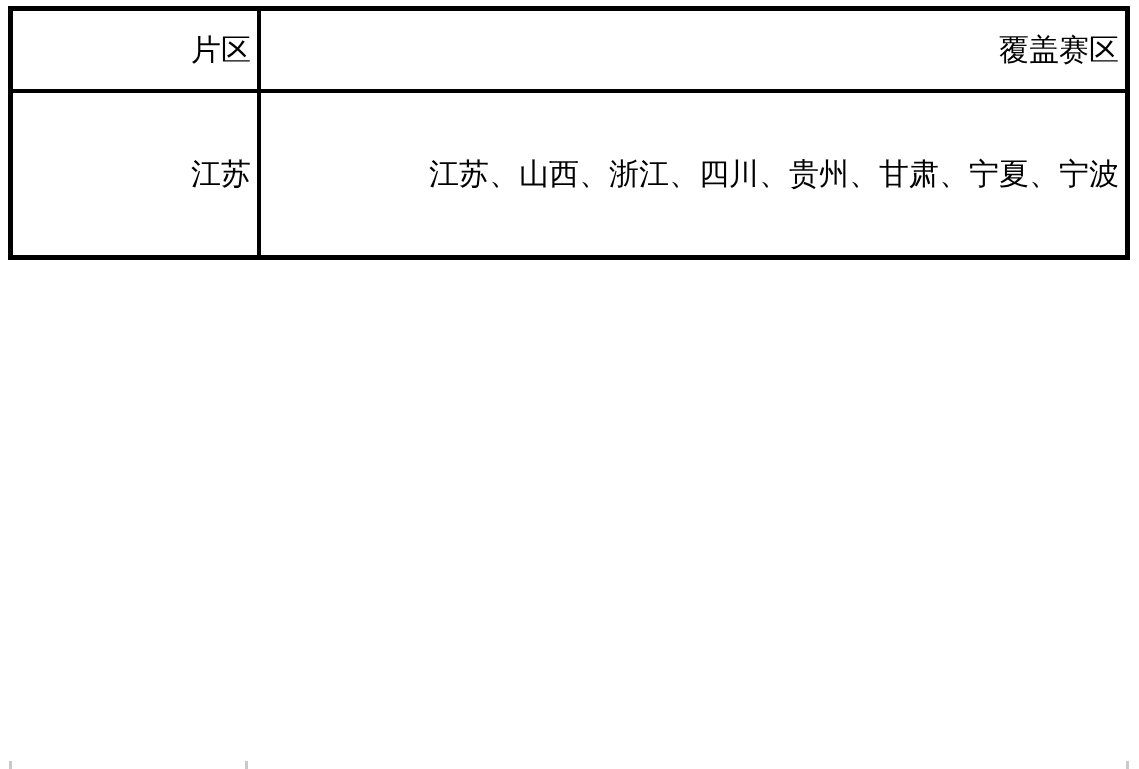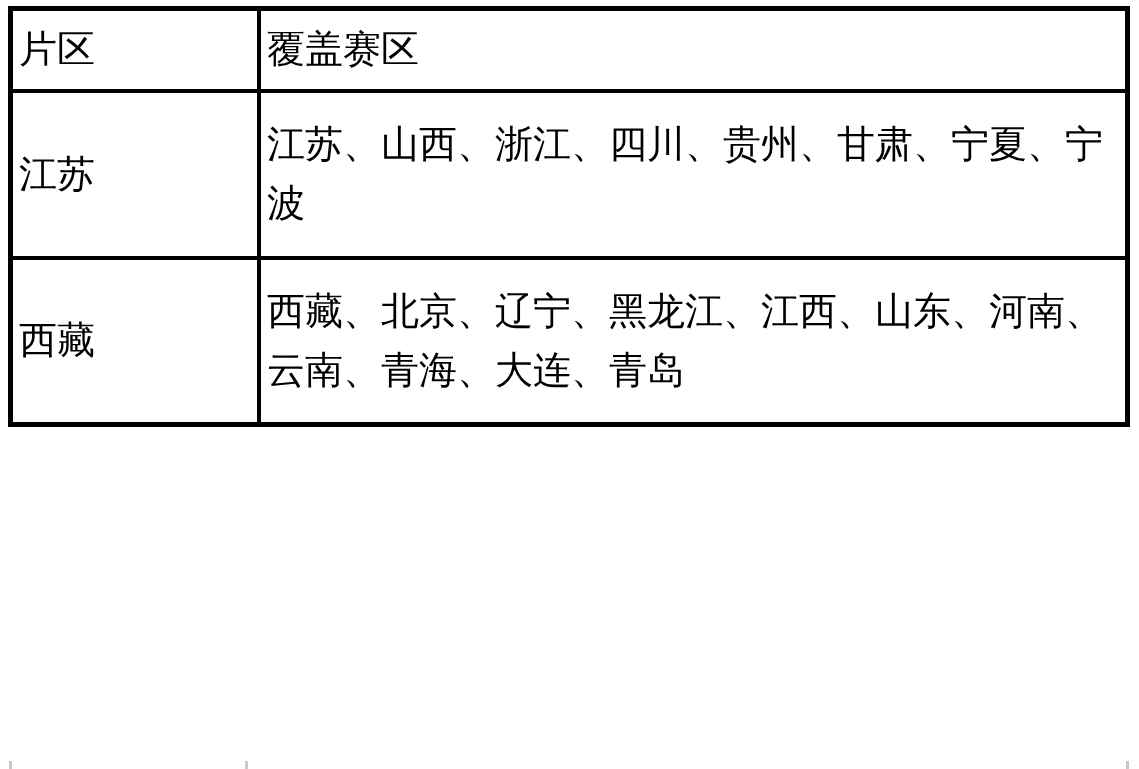--- a/index.html
+++ b/index.html
@@ -20,23 +20,23 @@
     position: absolute;
     left: 8px;
     top: 6px;
     width: 1122px;
     border-collapse: collapse;
     table-layout: fixed;
   }
   table.region-table th,
   table.region-table td {
     border: 4px solid #000000;
-    text-align: left;
+    text-align: right;
     vertical-align: middle;
-    font-size: 38px;
+    font-size: 30px;
     font-weight: normal;
     padding: 4px 6px;
     line-height: 1.55;
   }
   table.region-table {
     border: 5px solid #000000;
   }
   .col-region { width: 232px; }
   tr.header-row    { height: 82px; }
   tr.row-shanghai  { height: 168px; }
@@ -64,23 +64,19 @@
       <tr class="header-row">
         <th class="col-region">片区</th>
         <th class="col-areas">覆盖赛区</th>
       </tr>
     </thead>
     <tbody>
       <tr class="row-jiangsu">
         <td>江苏</td>
         <td>江苏、山西、浙江、四川、贵州、甘肃、宁夏、宁波</td>
       </tr>
-      <tr class="row-xizang">
-        <td>西藏</td>
-        <td>西藏、北京、辽宁、黑龙江、江西、山东、河南、云南、青海、大连、青岛</td>
-      </tr>
     </tbody>
   </table>
 
   <div class="cutoff-stub cutoff-left"></div>
   <div class="cutoff-stub cutoff-divider"></div>
   <div class="cutoff-stub cutoff-right"></div>
 </div>
 
 </body></html>

